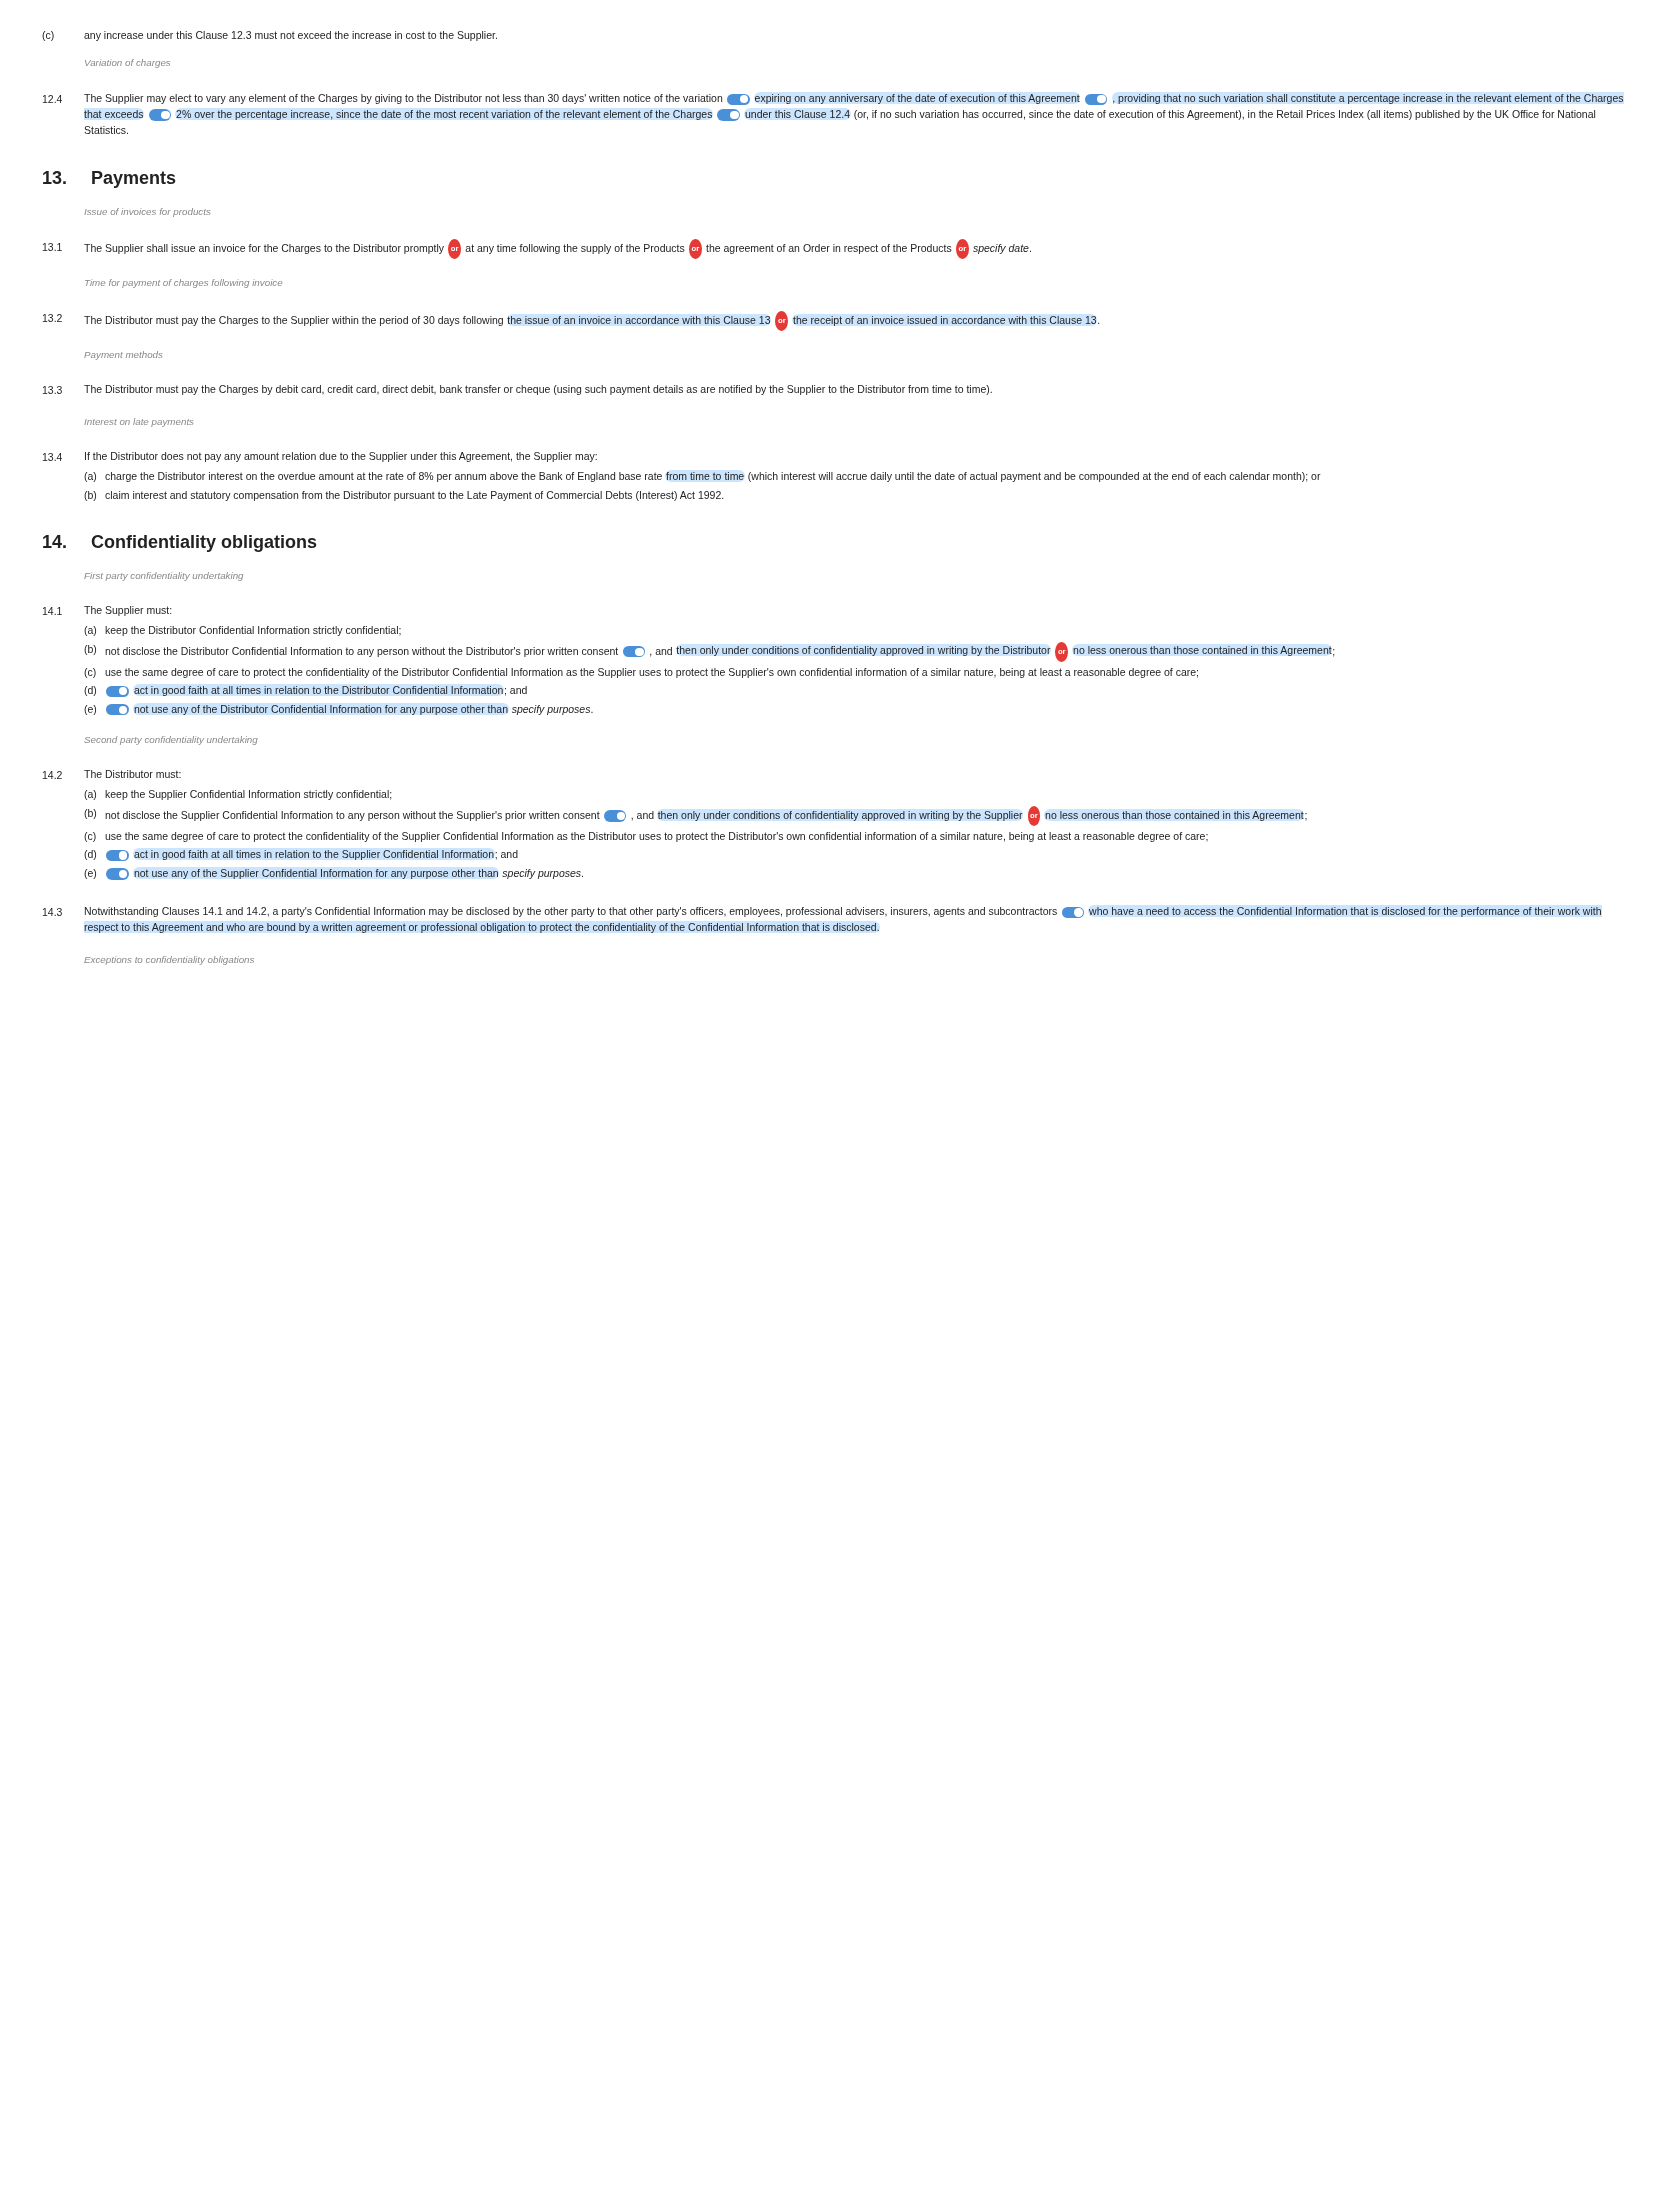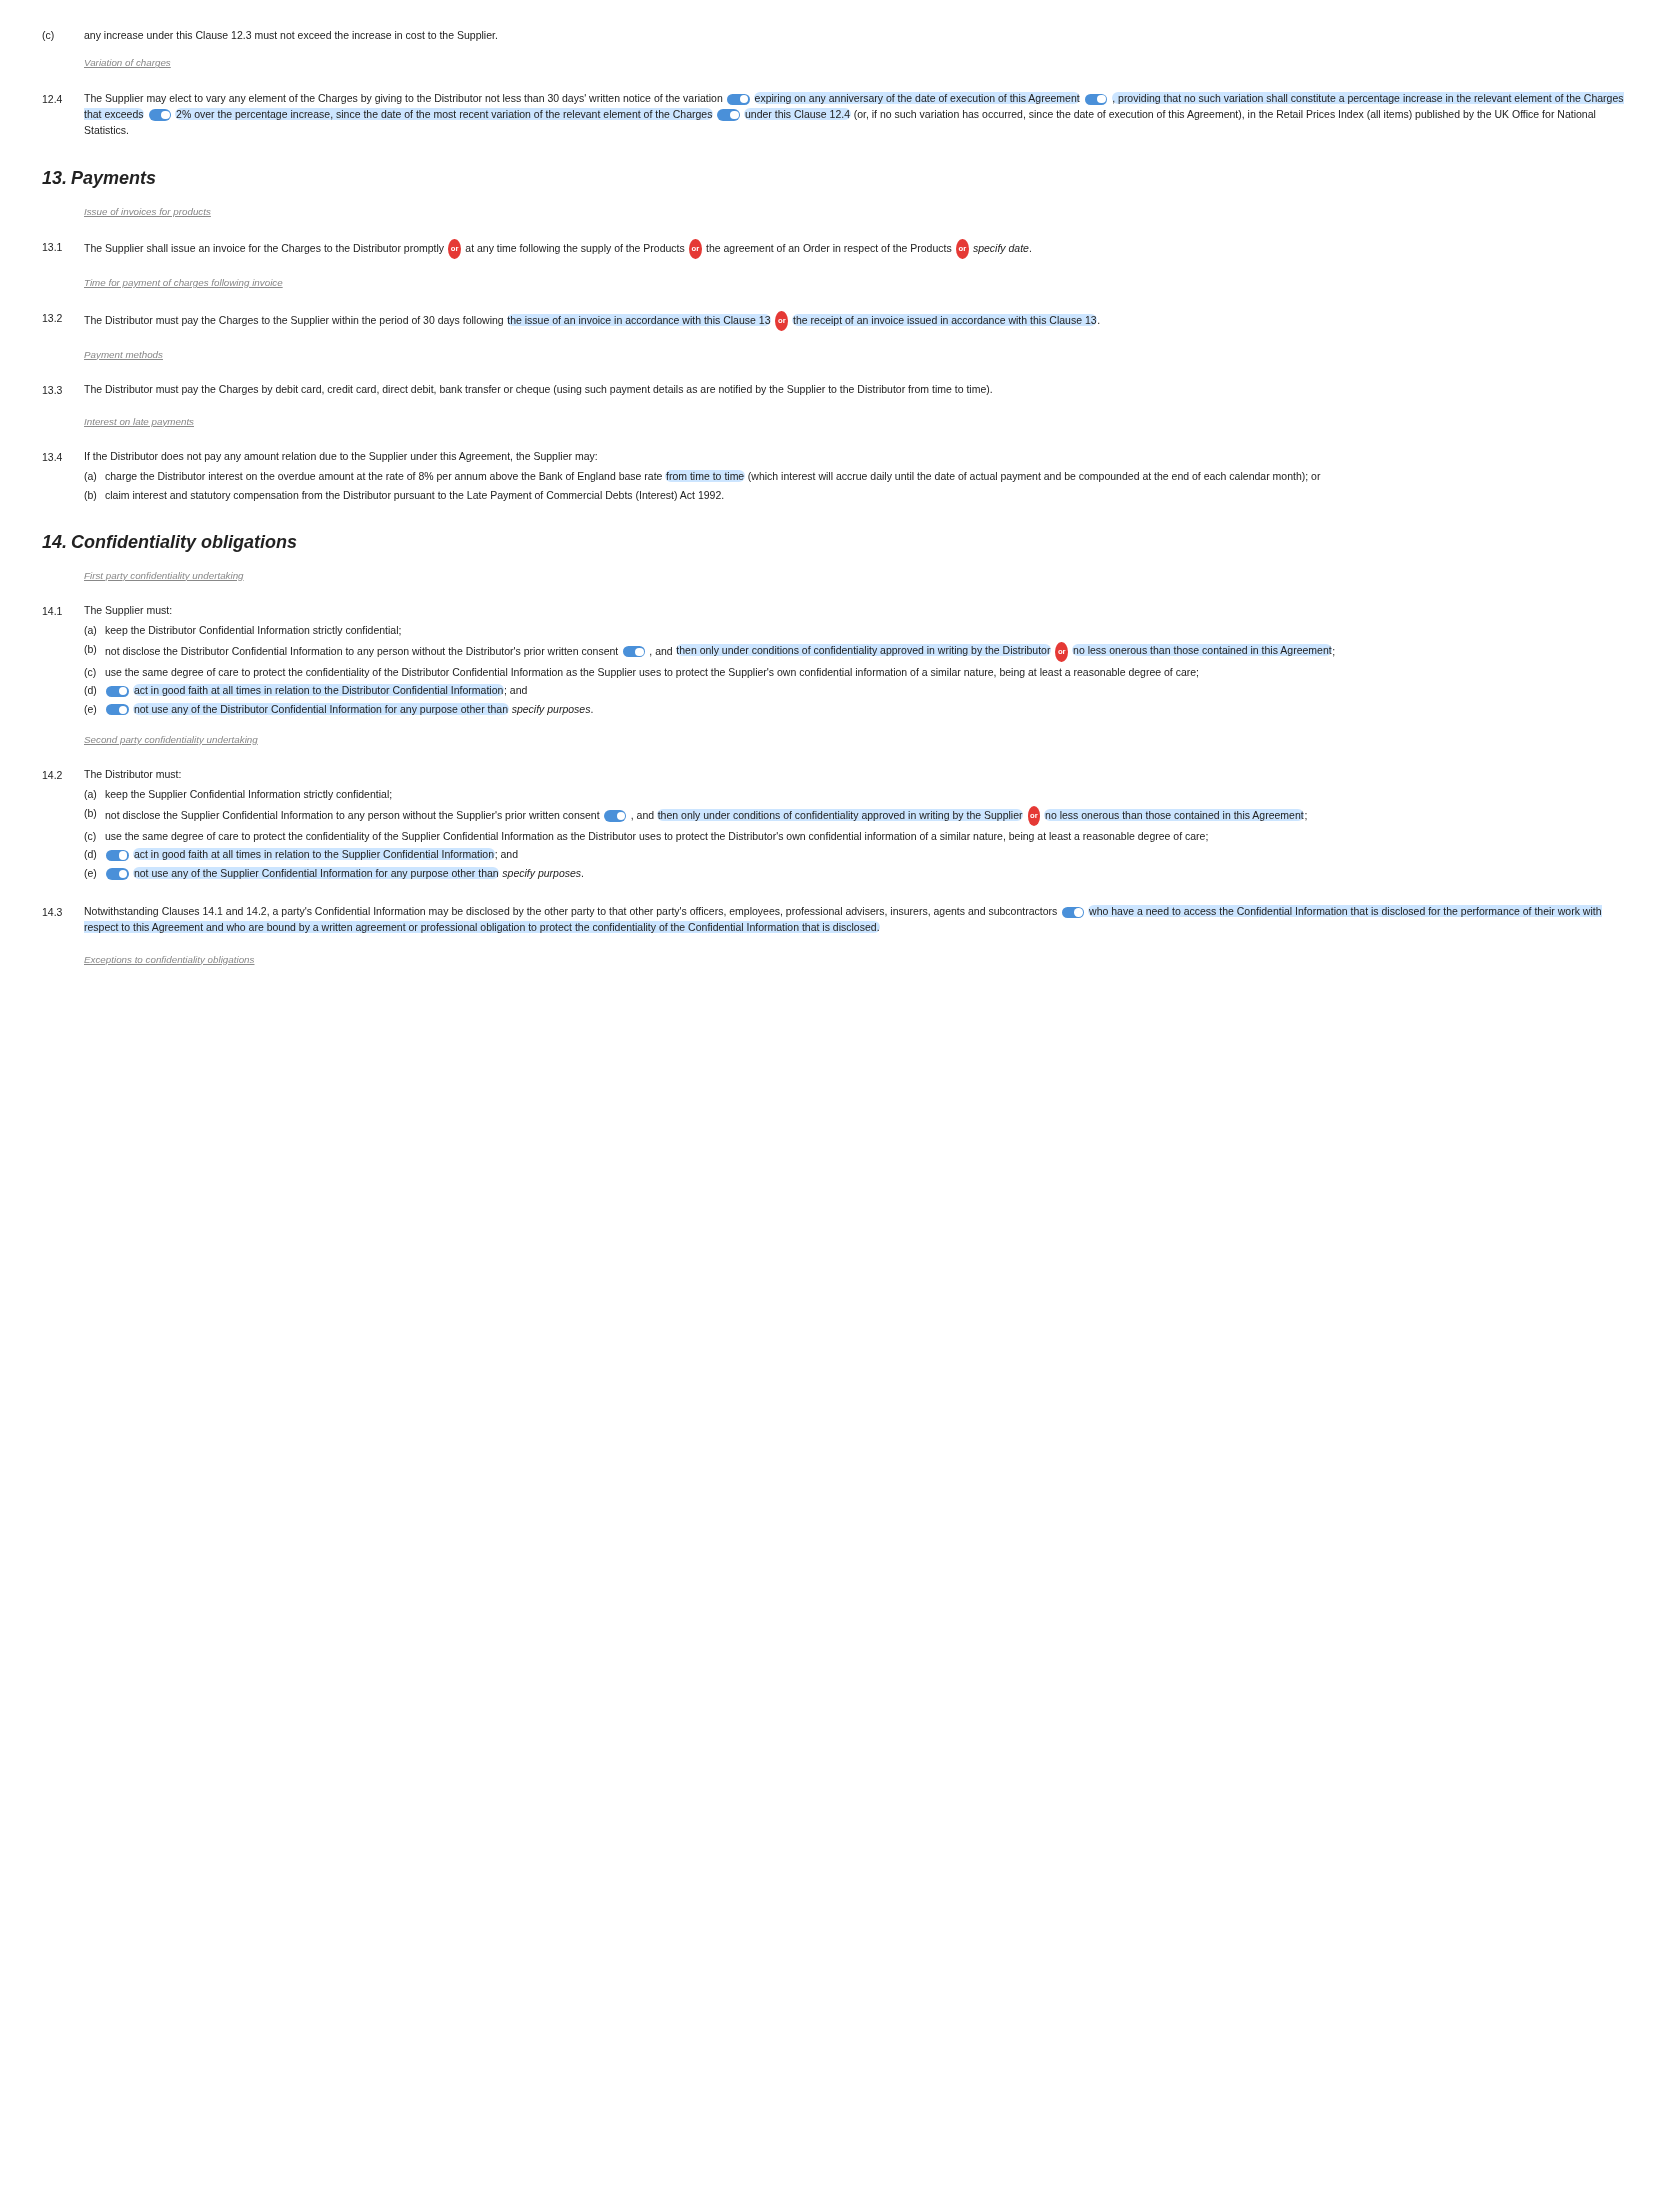--- a/index.html
+++ b/index.html
@@ -9,35 +9,33 @@
       color: #222;
       background: #fff;
       padding: 28px 42px;
       line-height: 1.5;
     }
     .section-heading {
       font-size: 18px;
       font-weight: bold;
       margin: 22.5px 0 12.6px 0;
       display: flex;
-      gap: 1px;
-      font-style: italic;
+      gap: 21px;
     }
     .section-num {
       font-size: 18px;
       font-weight: bold;
       min-width: 28px;
     }
     .subsection-heading {
       color: #888;
       font-style: italic;
       font-size: 9.8px;
       margin: 12.6px 0 4.2px 0;
       padding-left: 42px;
-      text-decoration: underline;
     }
     .clause-row {
       display: flex;
       margin-bottom: 7px;
       margin-top: 20px;
     }
     .clause-num {
       min-width: 42px;
       font-size: 10.5px;
       padding-top: 0.7px;

